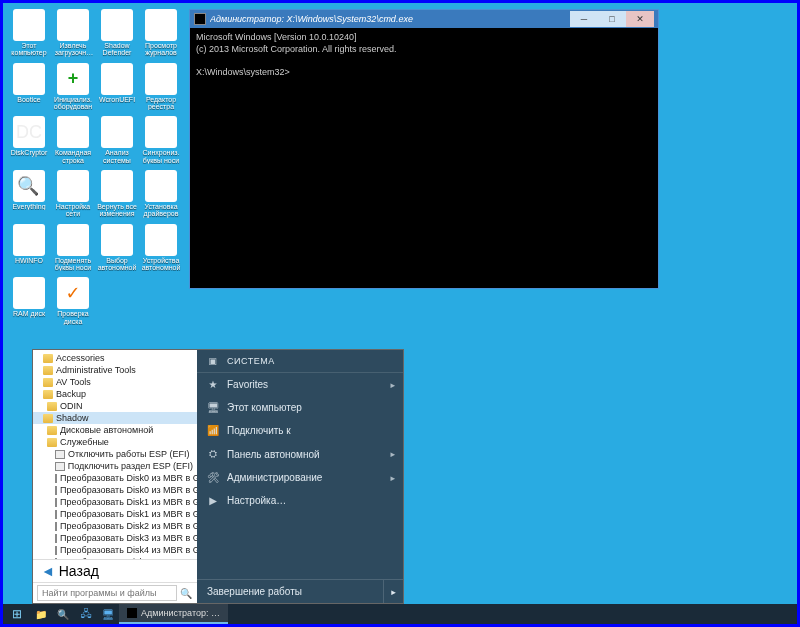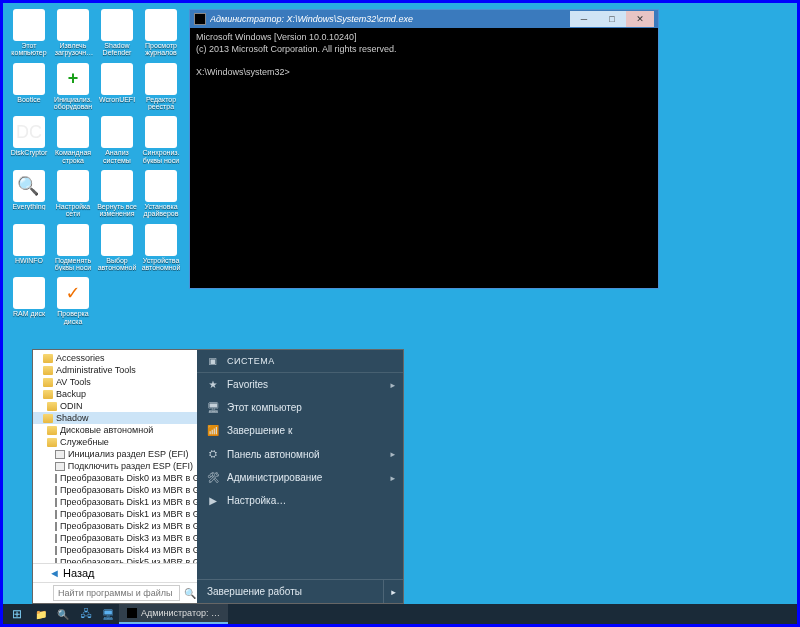--- a/index.html
+++ b/index.html
@@ -27,22 +27,22 @@
 .start { position: absolute; bottom: 20px; left: 0; width: 372px; height: 255px; display: flex; background: #fff; border: 1px solid #666; margin-left: 29px; }
 .start-left { width: 164px; background: #fff; display: flex; flex-direction: column; font-size: 9px; }
 .start-tree { flex: 1; overflow: hidden; padding: 2px 0; }
 .tree-item { padding: 1px 4px 1px 10px; cursor: pointer; white-space: nowrap; overflow: hidden; text-overflow: ellipsis; color: #222; display: flex; align-items: center; gap: 3px; }
 .tree-item.sel { background: #cce4f7; }
 .tree-item .fico { width: 10px; height: 9px; }
 .fldr { background: linear-gradient(#f7d774,#e8b83f); border-radius: 1px; }
 .fbat { background: #eee; border: 1px solid #888; }
 .ind1 { padding-left: 14px; }
 .ind2 { padding-left: 22px; }
-.start-back { padding: 3px 16px; border-top: 1px solid #ddd; border-bottom: 1px solid #ddd; font-size: 11px; cursor: pointer; }
-.start-search { display: flex; align-items: center; padding: 2px 20px; }
+.start-back { padding: 3px 8px; border-top: 1px solid #ddd; border-bottom: 1px solid #ddd; font-size: 14px; cursor: pointer; }
+.start-search { display: flex; align-items: center; padding: 2px 4px; }
 .start-search input { flex: 1; border: 1px solid #ccc; font-size: 9px; padding: 2px 4px; }
 .start-search .mag { margin-left: 4px; font-size: 10px; color: #666; }
 
 .start-right { flex: 1; background: #2e4a5e; color: #dfe8ef; display: flex; flex-direction: column; font-size: 10px; }
 .sr-item { padding: 6px 10px; display: flex; align-items: center; gap: 8px; cursor: pointer; position: relative; }
 .sr-item.head { border-bottom: 1px solid rgba(255,255,255,.12); text-transform: uppercase; letter-spacing: .5px; font-size: 9px; }
 .sr-item .arrow { position: absolute; right: 8px; font-size: 9px; opacity: .7; }
 .sr-ico { width: 12px; text-align: center; opacity: .85; }
 .sr-spacer { flex: 1; }
 .sr-shutdown { display: flex; border-top: 1px solid rgba(255,255,255,.15); gap: 15px; }
@@ -221,21 +221,21 @@
             <div class="tree-item ind1">
               <span class="fico fldr"></span>
               <span>Дисковые автономной</span>
             </div>
             <div class="tree-item ind1">
               <span class="fico fldr"></span>
               <span>Служебные</span>
             </div>
             <div class="tree-item ind2">
               <span class="fico fbat"></span>
-              <span>Инициализ раздел ESP (EFI)</span>
+              <span>Отключить работы ESP (EFI)</span>
             </div>
             <div class="tree-item ind2">
               <span class="fico fbat"></span>
               <span>Подключить раздел ESP (EFI)</span>
             </div>
             <div class="tree-item ind2">
               <span class="fico fbat"></span>
               <span>Преобразовать Disk0 из MBR в GPT (+E…</span>
             </div>
             <div class="tree-item ind2">
@@ -285,21 +285,21 @@
             <span class="sr-ico">★</span>
             <span>Favorites</span>
             <span class="arrow">▸</span>
           </div>
           <div class="sr-item">
             <span class="sr-ico">🖥</span>
             <span>Этот компьютер</span>
           </div>
           <div class="sr-item">
             <span class="sr-ico">📶</span>
-            <span>Завершение к</span>
+            <span>Подключить к</span>
           </div>
           <div class="sr-item">
             <span class="sr-ico">⛭</span>
             <span>Панель автономной</span>
             <span class="arrow">▸</span>
           </div>
           <div class="sr-item">
             <span class="sr-ico">🛠</span>
             <span>Администрирование</span>
             <span class="arrow">▸</span>

